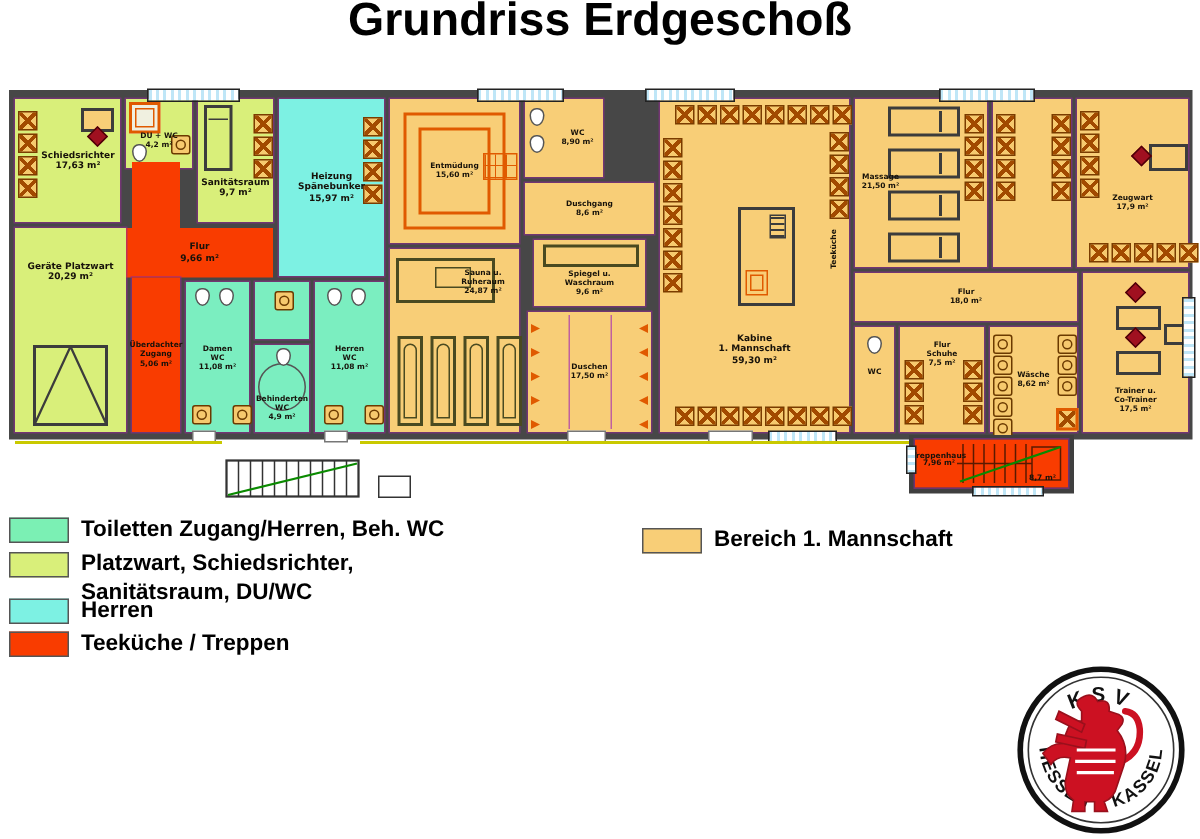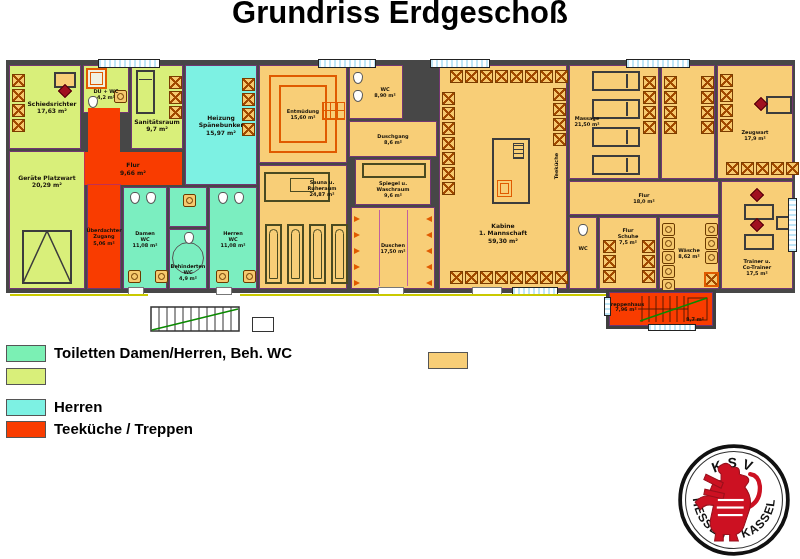--- a/index.html
+++ b/index.html
@@ -502,35 +502,37 @@
       <line x1="65" y1="1" x2="65" y2="25"></line>
       <line x1="73" y1="1" x2="73" y2="25"></line>
       <line x1="81" y1="1" x2="81" y2="25"></line>
   </g>
   <line x1="2" y1="24" x2="88" y2="3" stroke="#0a8a00" stroke-width="1.5"></line>
 </svg>
 <div class="step" style="left:252px;top:317px;width:20px;height:13px"></div>
 
 <div class="leg-row" style="left:6px;top:344px">
   <span class="swatch" style="background-color: rgb(123, 240, 180);"></span>
-  <span class="leg-label" style="width:330px">Toiletten Damen/Herren, Beh. WC</span>
+  <span class="leg-label" style="width:330px">Toiletten Zugang/Herren, Beh. WC</span>
 </div>
 <div class="leg-row" style="left:6px;top:367px">
   <span class="swatch" style="background-color: rgb(217, 239, 122);"></span>
+  <span class="leg-label" style="width:250px">Platzwart, Schiedsrichter, Sanitätsraum, DU/WC</span>
 </div>
 <div class="leg-row" style="left:6px;top:398px">
   <span class="swatch" style="background-color: rgb(125, 241, 227);"></span>
   <span class="leg-label">Herren</span>
 </div>
 <div class="leg-row" style="left:6px;top:420px">
   <span class="swatch" style="background-color: rgb(249, 60, 0);"></span>
   <span class="leg-label">Teeküche / Treppen</span>
 </div>
 <div class="leg-row" style="left:428px;top:351px">
   <span class="swatch" style="background-color: rgb(248, 206, 119);"></span>
+  <span class="leg-label">Bereich 1. Mannschaft</span>
 </div>
 
 <svg style="position:absolute;left:678px;top:444px" width="112" height="112" viewBox="0 0 104 104">
   <circle cx="52" cy="52" r="50" fill="#fff" stroke="#111" stroke-width="3.5"></circle>
   <circle cx="52" cy="52" r="45" fill="none" stroke="#333" stroke-width="1"></circle>
   <defs>
     <path id="arcTop" d="M 18,56 A 34,34 0 0 1 86,56"></path>
     <path id="arcBottom" d="M 14,50 A 38,38 0 0 0 90,50"></path>
   </defs>
   <text font-family="Liberation Sans, sans-serif" font-size="13" font-weight="bold" fill="#111" letter-spacing="4">

